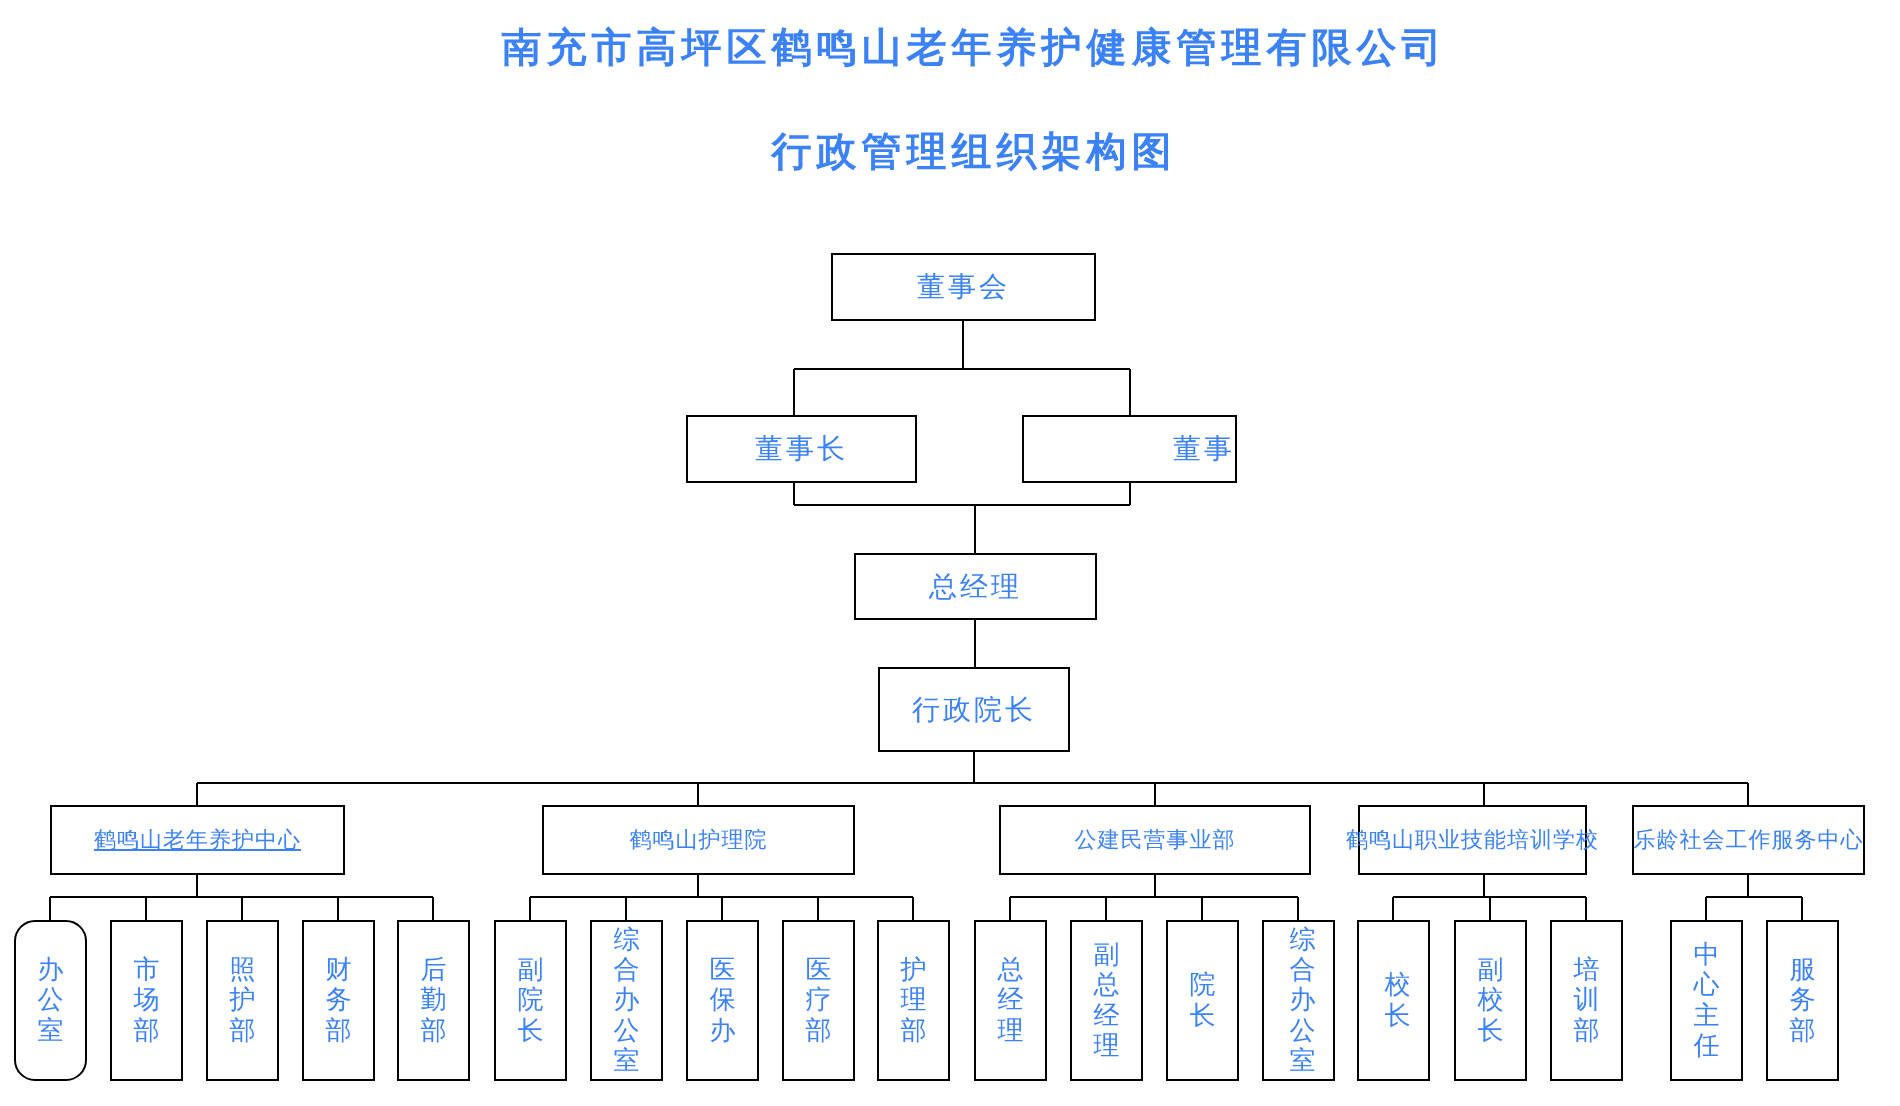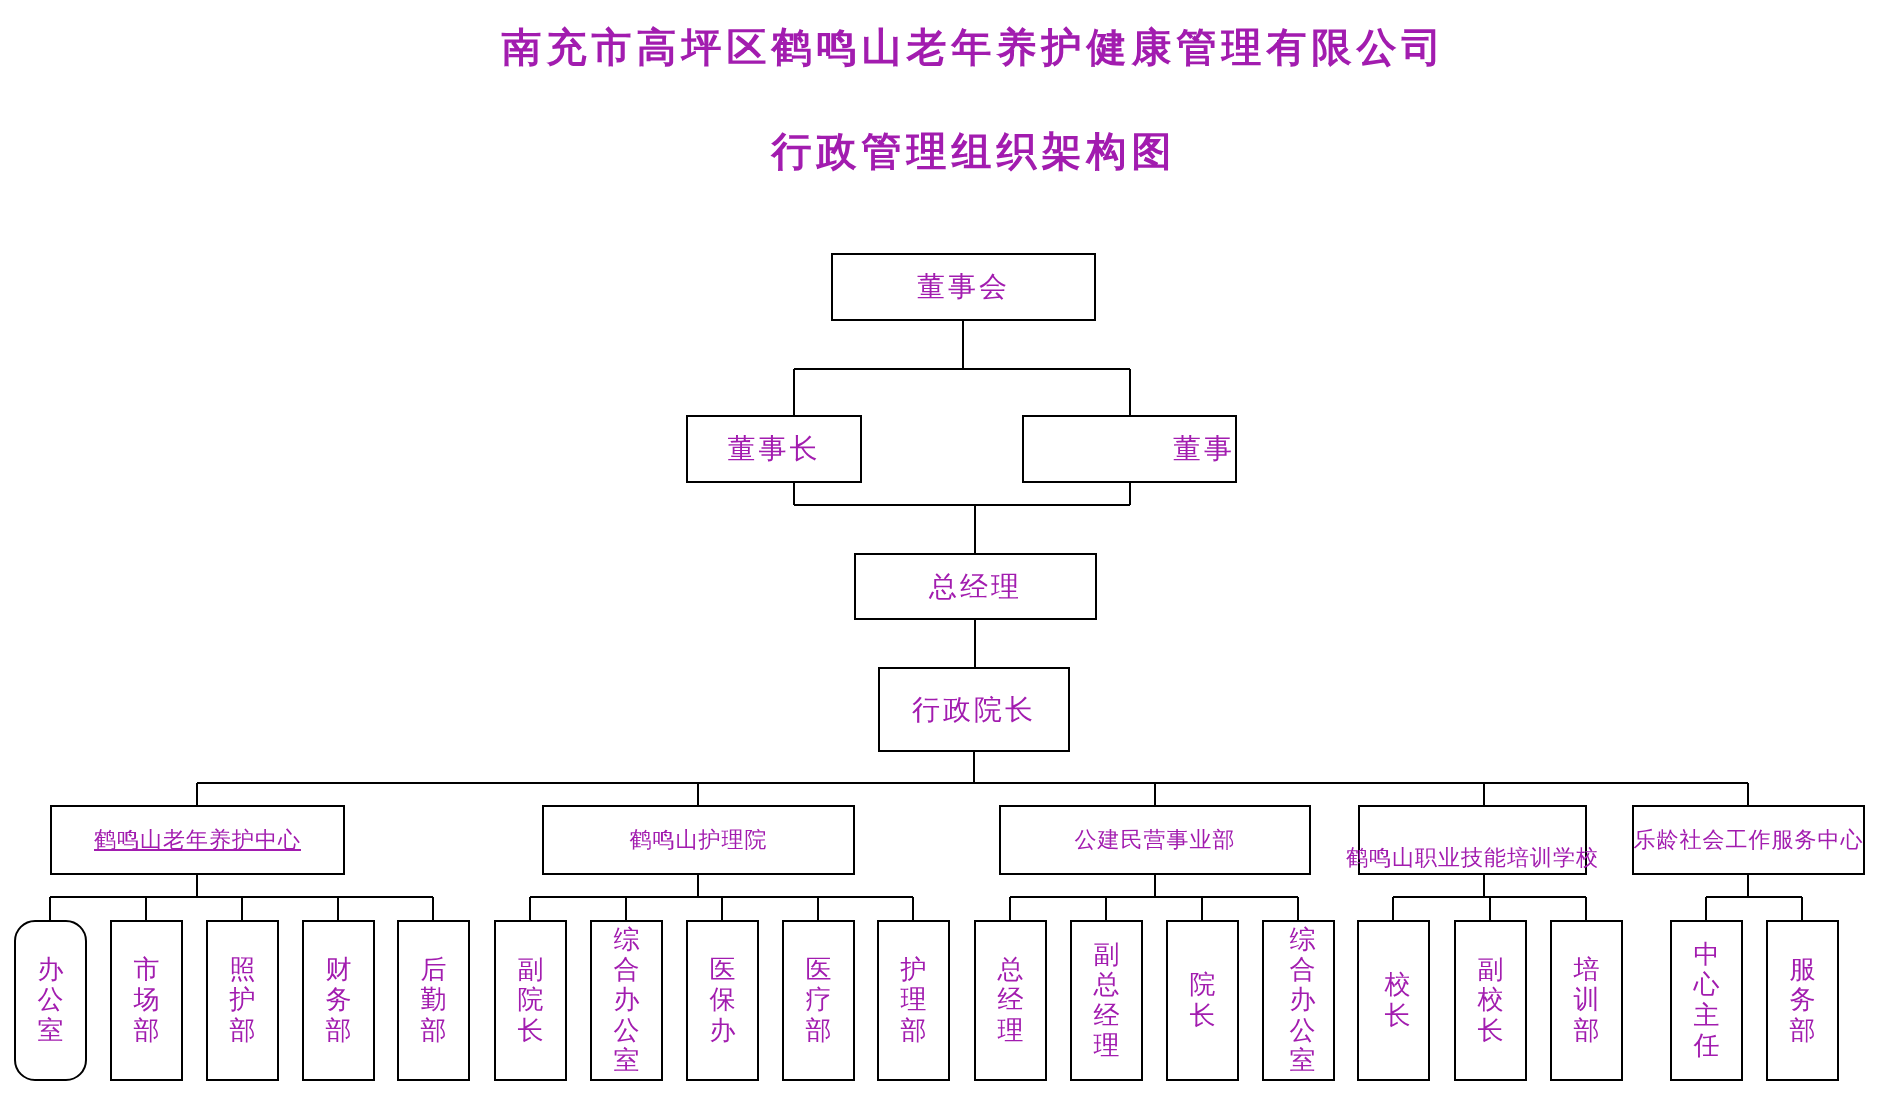--- a/index.html
+++ b/index.html
@@ -2,21 +2,21 @@
 <html><head>
 <meta charset="utf-8">
 <style>
   html, body { margin: 0; padding: 0; background: #ffffff; }
   .canvas {
     position: relative;
     width: 1900px;
     height: 1106px;
     background: #ffffff;
     font-family: "Liberation Serif", serif;
-    color: #a21caf;
+    color: #3b82f6;
     overflow: hidden;
   }
   .page-title, .page-subtitle {
     position: absolute;
     left: 24px;
     width: 1900px;
     text-align: center;
     font-family: "Liberation Sans", sans-serif;
     font-weight: bold;
     letter-spacing: 5px;
@@ -109,21 +109,21 @@
     <line x1="1748" y1="875" x2="1748" y2="897"></line>
     <line x1="1706" y1="897" x2="1802" y2="897"></line>
     <line x1="1706" y1="897" x2="1706" y2="920"></line>
     <line x1="1802" y1="897" x2="1802" y2="920"></line>
   </svg>
 
   <div class="box top" style="left:831px; top:253px; width:265px; height:68px;">
     <span>董事会</span>
   </div>
 
-  <div class="box top" style="left:686px; top:415px; width:176px; height:68px;">
+  <div class="box top" style="left:686px; top:415px; width:231px; height:68px;">
     <span>董事长</span>
   </div>
   <div class="box top" style="left:1022px; top:415px; width:215px; height:68px;justify-content:flex-end;">
     <span>董事</span>
   </div>
 
   <div class="box top" style="left:854px; top:553px; width:243px; height:67px;">
     <span>总经理</span>
   </div>
 
@@ -133,21 +133,21 @@
 
   <div class="box branch" style="left:50px; top:805px; width:295px; height:70px;text-decoration:underline;">
     <span>鹤鸣山老年养护中心</span>
   </div>
   <div class="box branch" style="left:542px; top:805px; width:313px; height:70px;">
     <span>鹤鸣山护理院</span>
   </div>
   <div class="box branch" style="left:999px; top:805px; width:312px; height:70px;">
     <span>公建民营事业部</span>
   </div>
-  <div class="box branch" style="left:1358px; top:805px; width:229px; height:70px;align-items:flex-end;">
+  <div class="box branch" style="left:1358px; top:805px; width:229px; height:70px;">
     <span>鹤鸣山职业技能培训学校</span>
   </div>
   <div class="box branch" style="left:1632px; top:805px; width:233px; height:70px;">
     <span>乐龄社会工作服务中心</span>
   </div>
 
   <div class="box leaf" style="left:14px;border-radius:21px;">
     <span class="vlabel">办公室</span>
   </div>
   <div class="box leaf" style="left:110px;">

